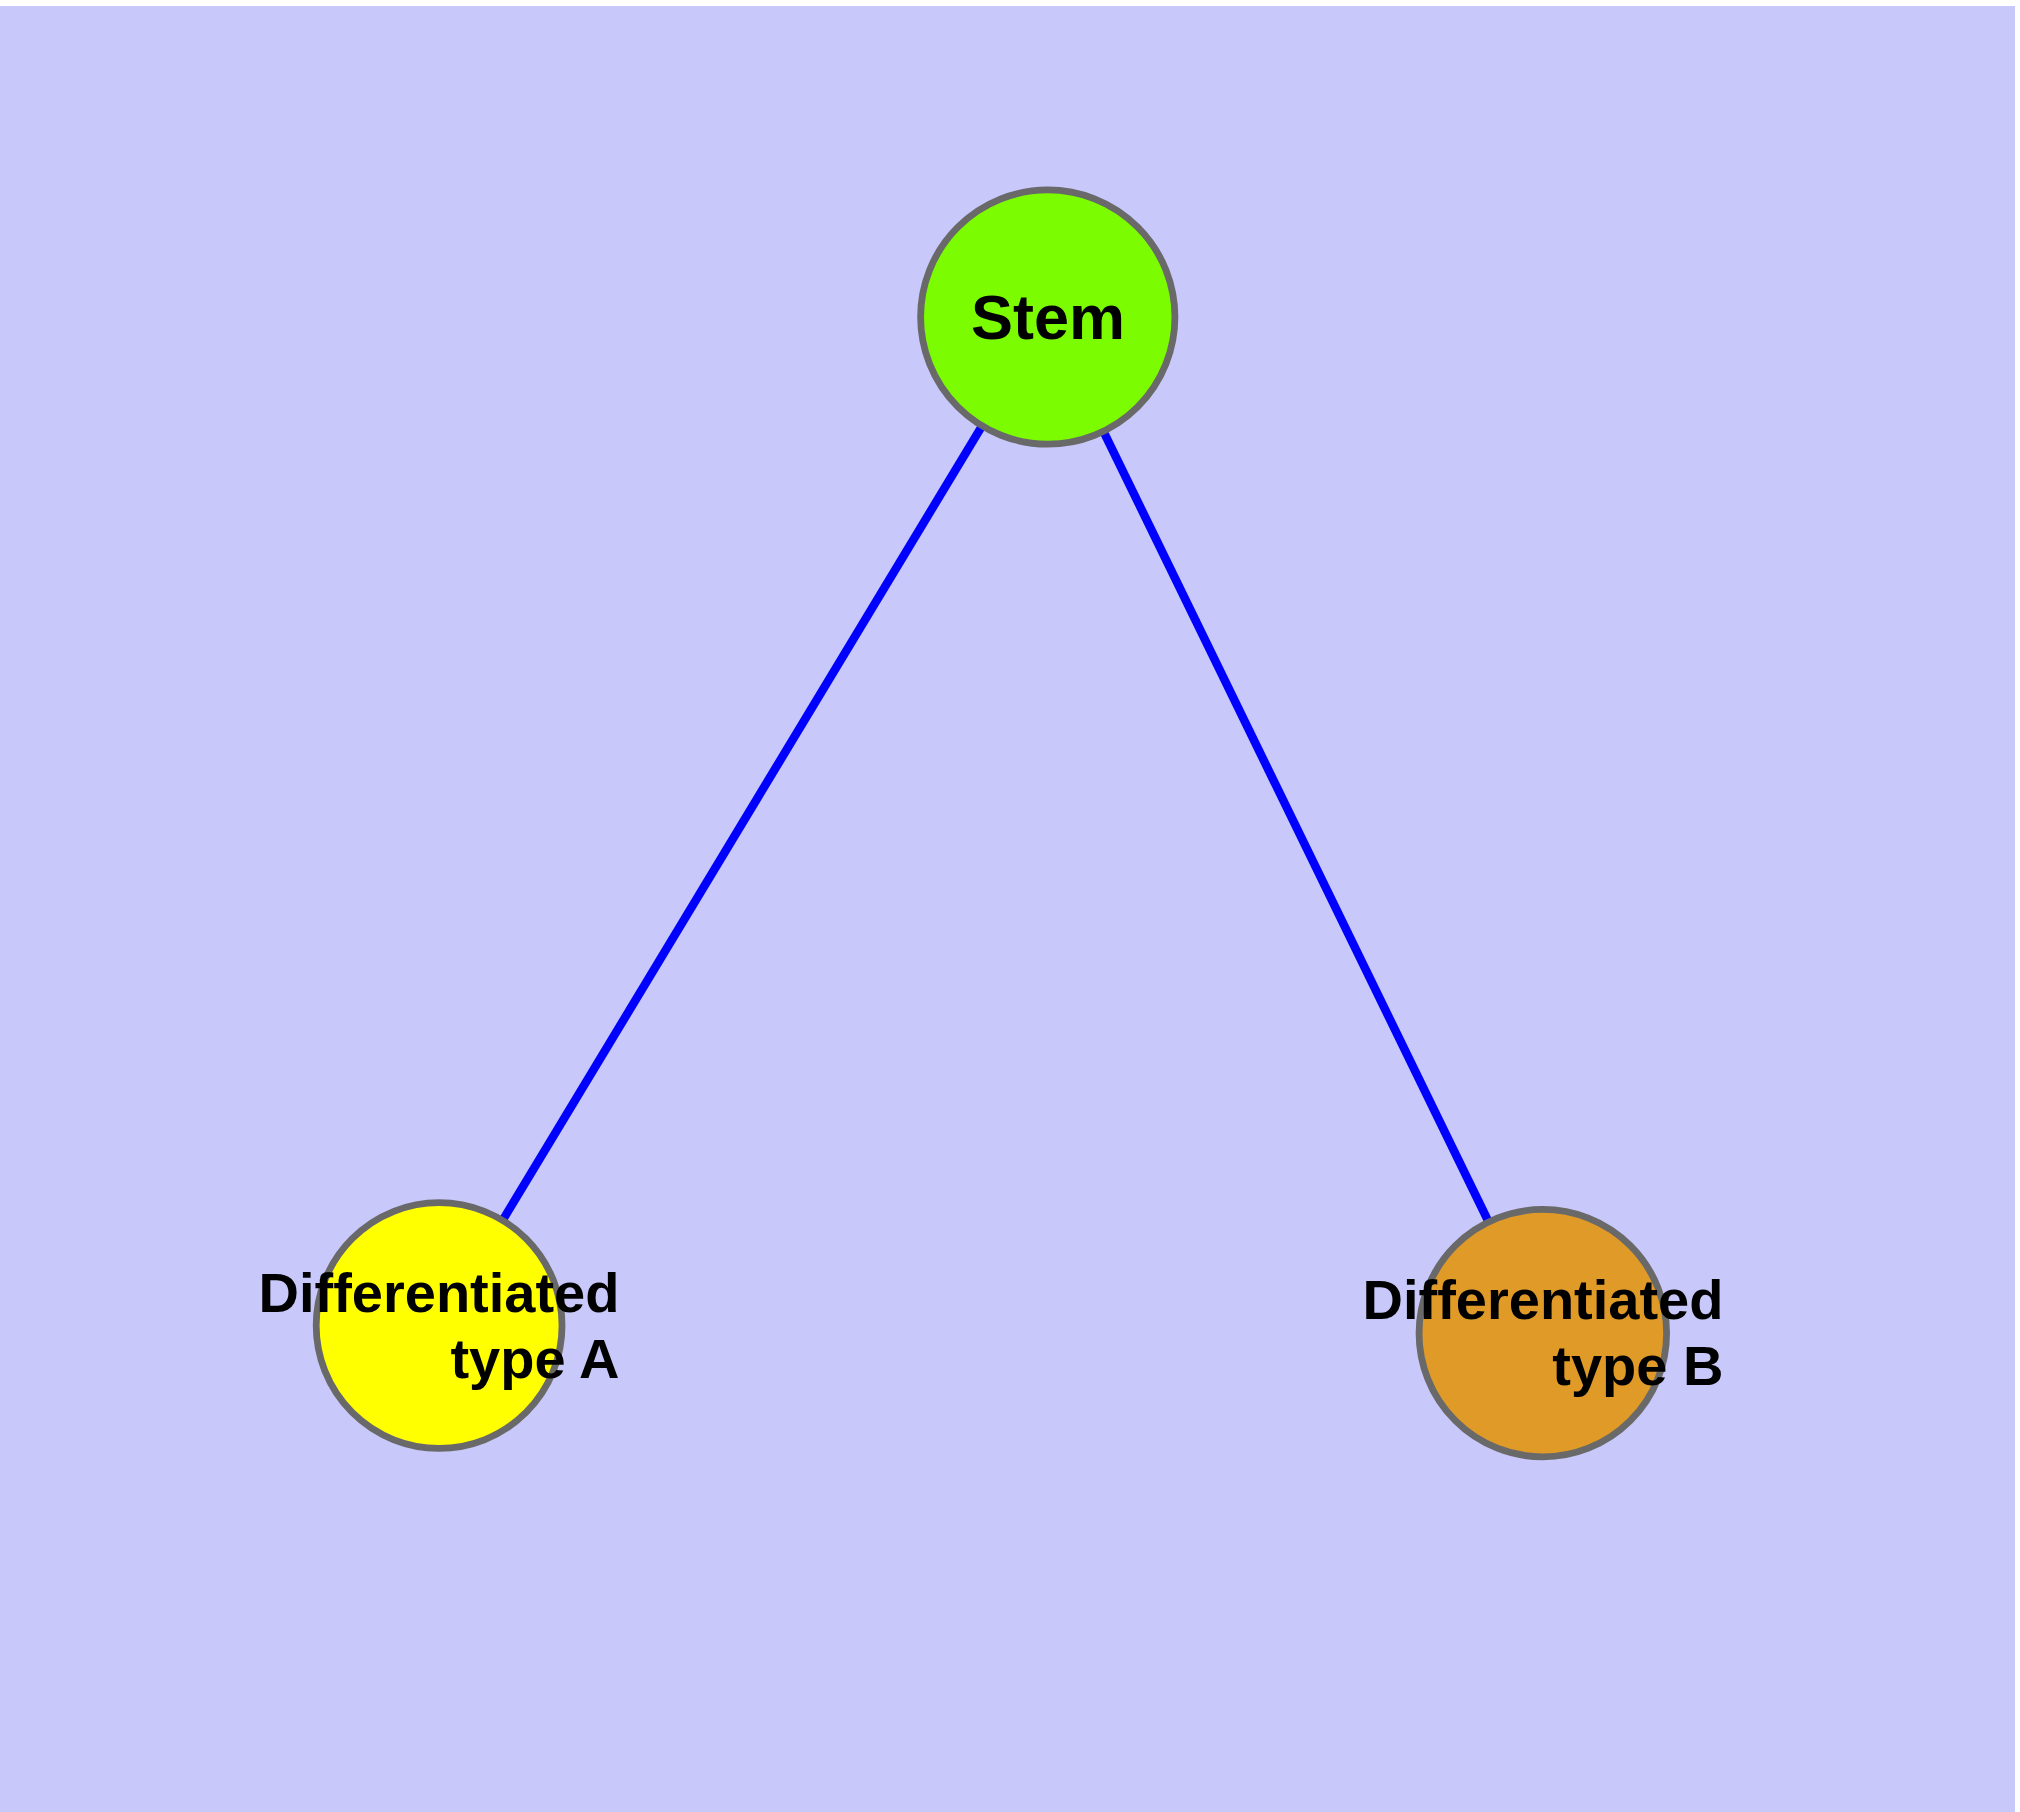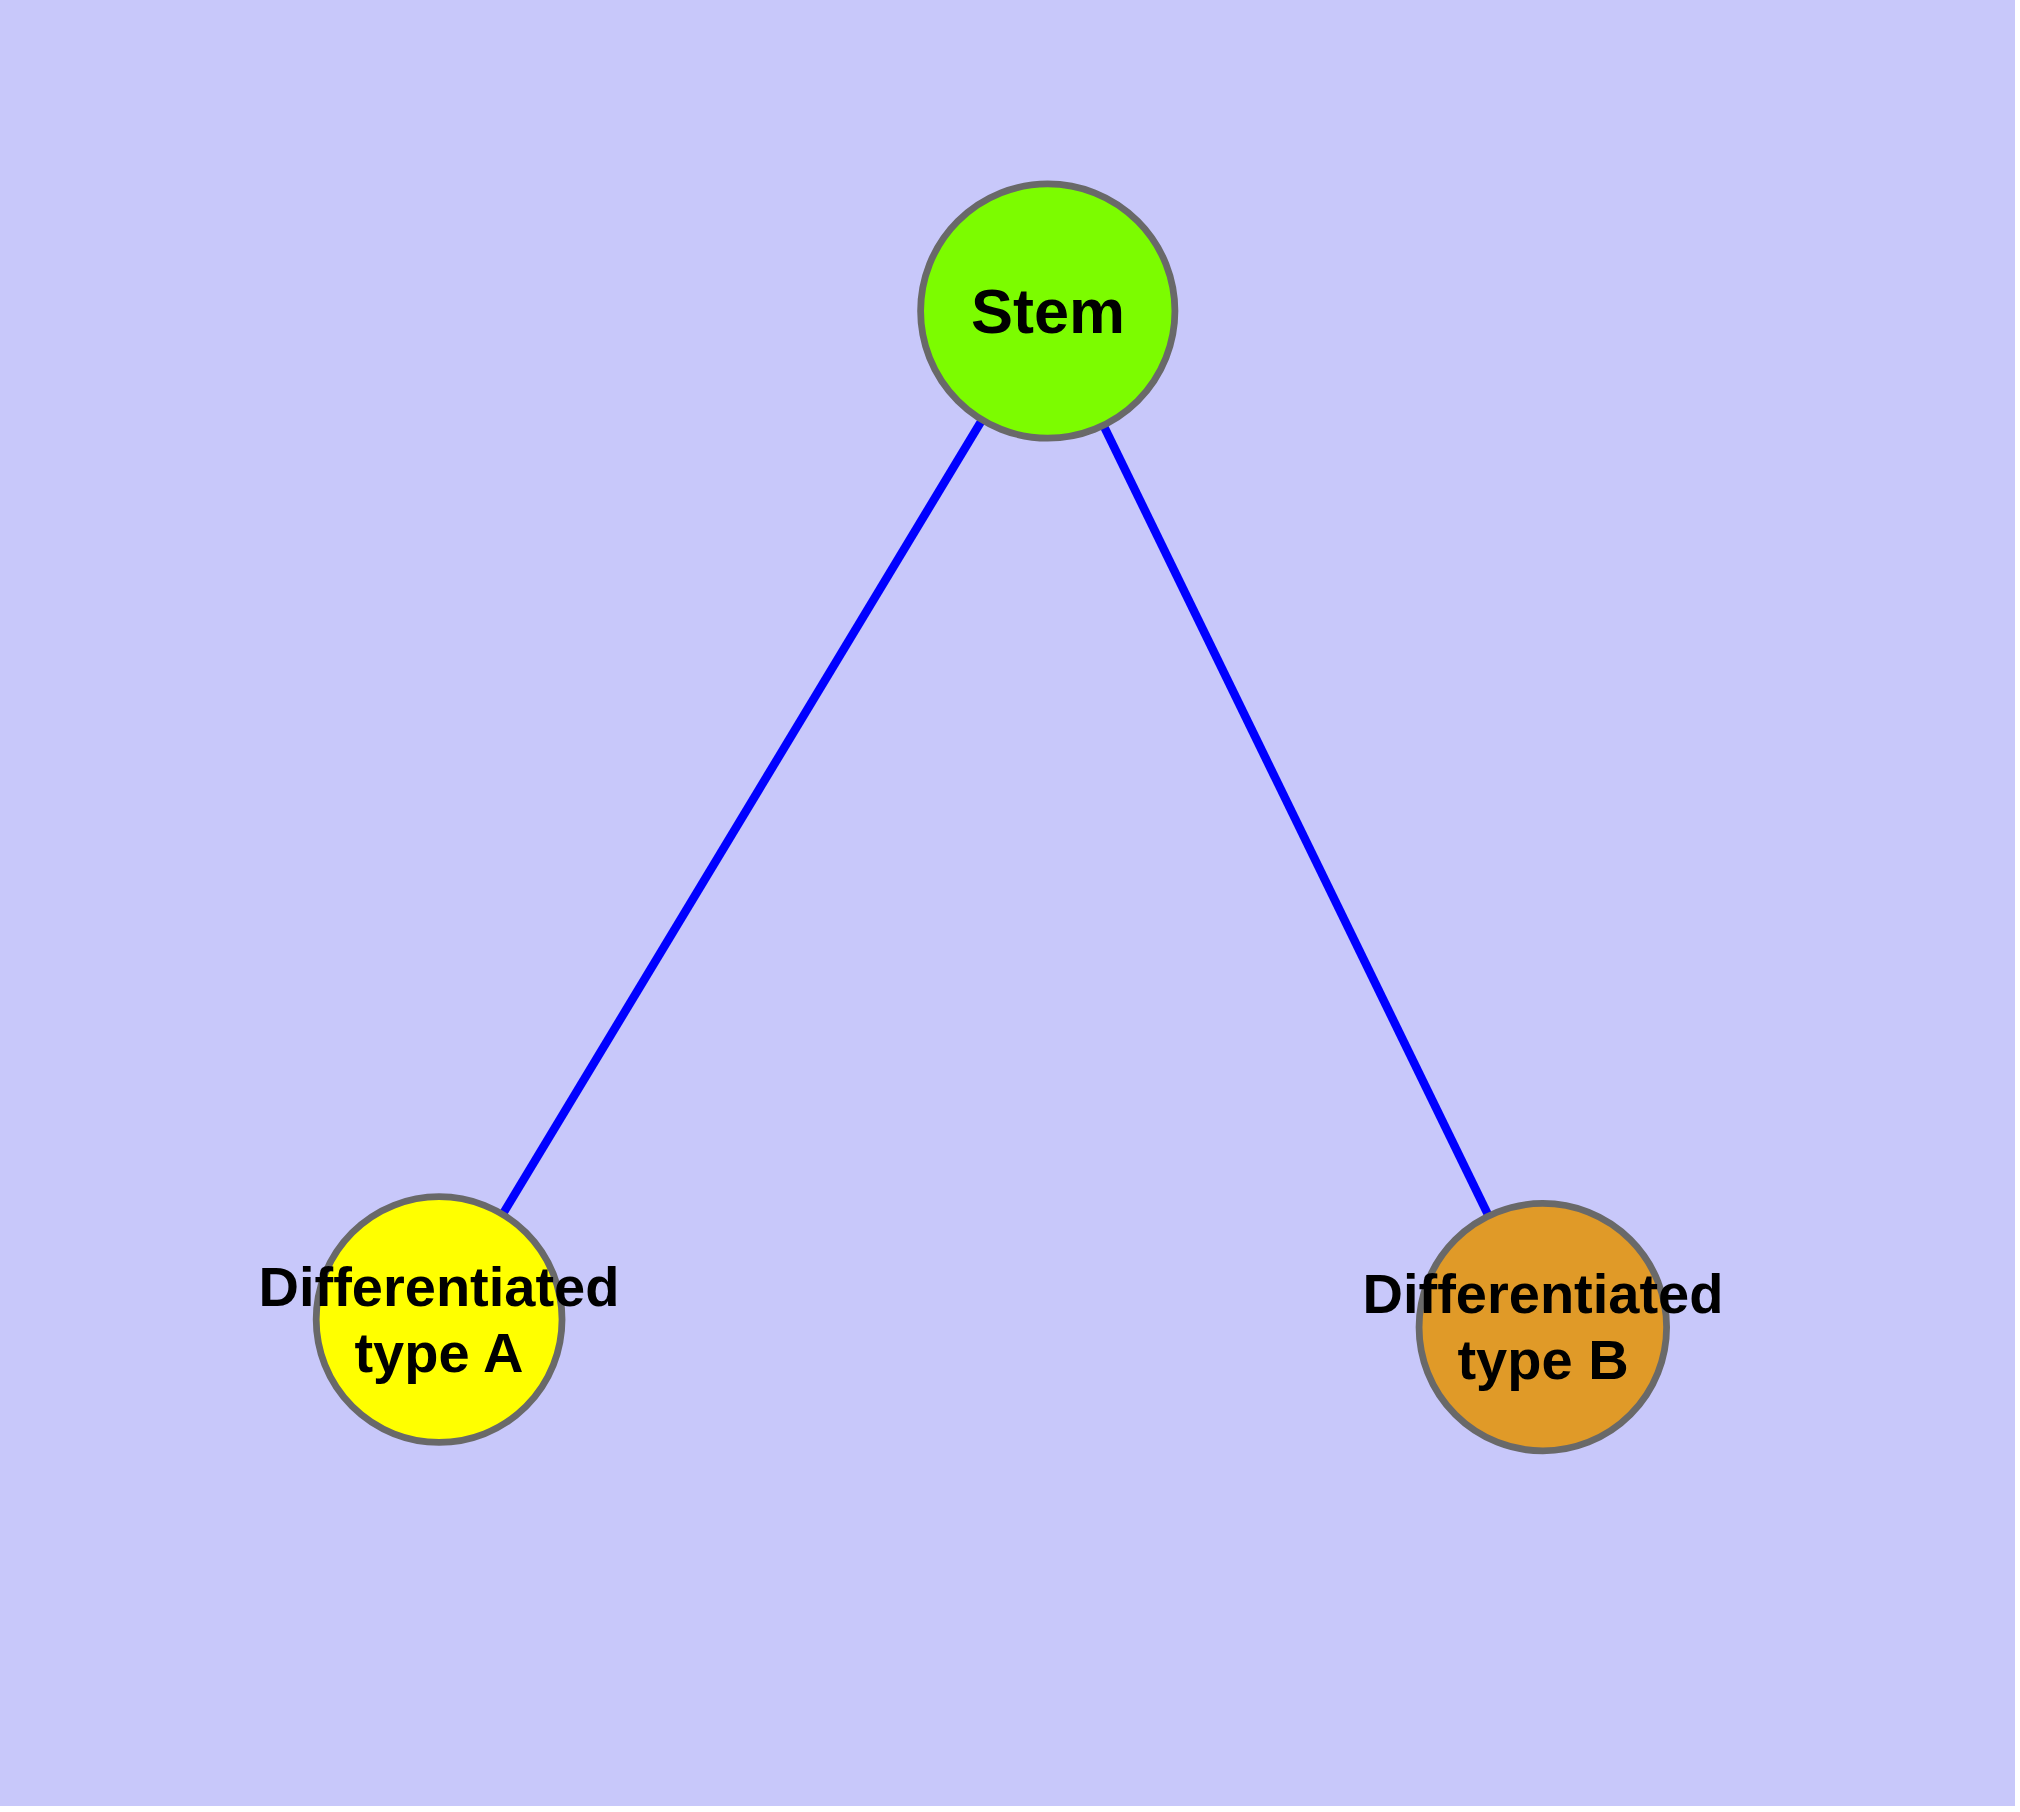--- a/index.html
+++ b/index.html
@@ -16,21 +16,21 @@
   }
   #graph-canvas {
     position: relative;
     width: 2021px;
     height: 1812px;
     background: #ffffff;
   }
   #graph-plot {
     position: absolute;
     left: 0px;
-    top: 0;
+    top: 6px;
     width: 2015px;
     height: 1806px;
     background: #c8c8fa;
     overflow: visible;
   }
   #graph-svg {
     position: absolute;
     left: 0;
     top: 0;
     width: 2015px;
@@ -46,20 +46,21 @@
     white-space: pre;
     line-height: 1.18;
     pointer-events: none;
     transform: translate(-50%, -50%);
   }
   .node-label.big {
     font-size: 63px;
   }
   .node-label.mid {
     font-size: 56px;
+    text-align: right;
   }
 </style>
 </head>
 <body>
 
 <div id="graph-canvas">
   <div id="graph-plot" style="background: rgb(200, 200, 250);">
 
     <svg id="graph-svg" viewBox="0 0 2377 2131" preserveAspectRatio="none" xmlns="http://www.w3.org/2000/svg">
 

